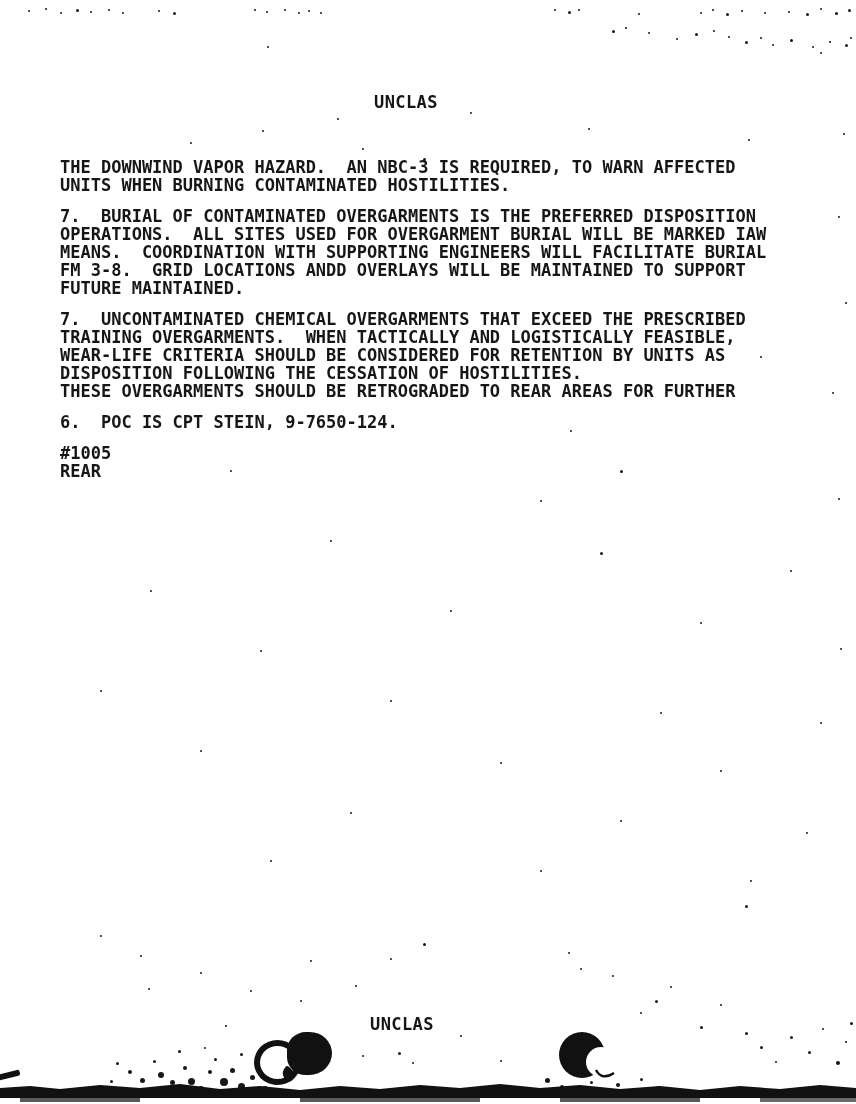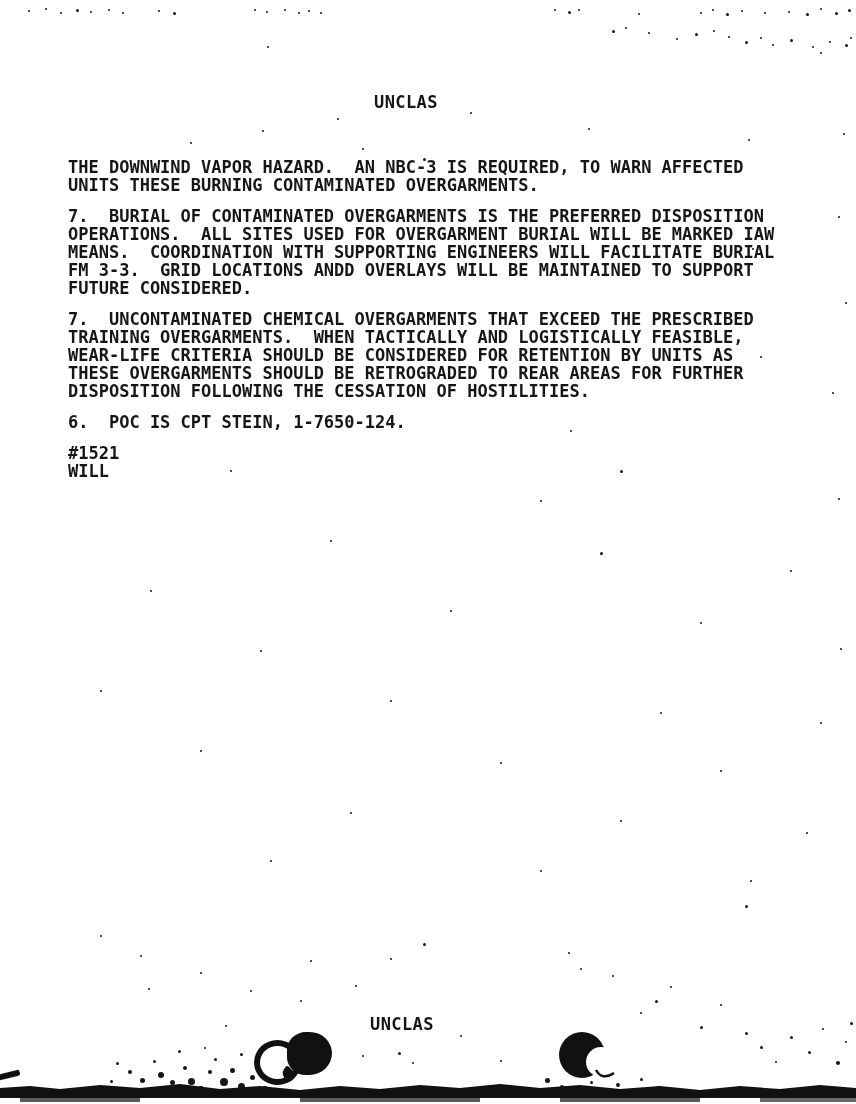--- a/index.html
+++ b/index.html
@@ -11,21 +11,21 @@
   }
   .unclas{
     position:absolute;font-size:17px;font-weight:bold;letter-spacing:0.4px;white-space:pre;
   }
   .unclas.top{left:374px;top:92px;}
   .unclas.bottom{left:370px;top:1014px;}
   .doc-body{
     position:absolute;left:60px;top:158px;width:760px;
     font-size:17px;font-weight:bold;line-height:18px;
   }
-  .para{margin:0 0 13px 8px;}
+  .para{margin:0 0 13px 0;}
   .line{white-space:pre;}
   .speck{
     position:absolute;background:#171717;border-radius:50%;
   }
   .ink-ring{
     position:absolute;left:254px;top:1040px;width:35px;height:33px;
     border:6px solid #111;border-radius:50%;
   }
   .ink-blot{
     position:absolute;left:287px;top:1032px;width:45px;height:43px;
@@ -43,42 +43,42 @@
   .bottom-bar{position:absolute;left:0;top:1080px;}
 </style>
 </head>
 <body>
 
 <div class="unclas top">UNCLAS</div>
 
 <main class="doc-body">
   <div class="para">
     <div class="line">THE DOWNWIND VAPOR HAZARD.  AN NBC-3 IS REQUIRED, TO WARN AFFECTED</div>
-    <div class="line">UNITS THESE BURNING CONTAMINATED OVERGARMENTS.</div>
+    <div class="line">UNITS WHEN BURNING CONTAMINATED HOSTILITIES.</div>
   </div>
   <div class="para">
     <div class="line">7.  BURIAL OF CONTAMINATED OVERGARMENTS IS THE PREFERRED DISPOSITION</div>
     <div class="line">OPERATIONS.  ALL SITES USED FOR OVERGARMENT BURIAL WILL BE MARKED IAW</div>
     <div class="line">MEANS.  COORDINATION WITH SUPPORTING ENGINEERS WILL FACILITATE BURIAL</div>
-    <div class="line">FM 3-3.  GRID LOCATIONS ANDD OVERLAYS WILL BE MAINTAINED TO SUPPORT</div>
-    <div class="line">FUTURE CONSIDERED.</div>
+    <div class="line">FM 3-8.  GRID LOCATIONS ANDD OVERLAYS WILL BE MAINTAINED TO SUPPORT</div>
+    <div class="line">FUTURE MAINTAINED.</div>
   </div>
   <div class="para">
     <div class="line">7.  UNCONTAMINATED CHEMICAL OVERGARMENTS THAT EXCEED THE PRESCRIBED</div>
     <div class="line">TRAINING OVERGARMENTS.  WHEN TACTICALLY AND LOGISTICALLY FEASIBLE,</div>
     <div class="line">WEAR-LIFE CRITERIA SHOULD BE CONSIDERED FOR RETENTION BY UNITS AS</div>
+    <div class="line">DISPOSITION FOLLOWING THE CESSATION OF HOSTILITIES.</div>
     <div class="line">THESE OVERGARMENTS SHOULD BE RETROGRADED TO REAR AREAS FOR FURTHER</div>
-    <div class="line">DISPOSITION FOLLOWING THE CESSATION OF HOSTILITIES.</div>
-  </div>
-  <div class="para">
-    <div class="line">6.  POC IS CPT STEIN, 1-7650-124.</div>
-  </div>
-  <div class="para">
-    <div class="line">#1521</div>
-    <div class="line">WILL</div>
+  </div>
+  <div class="para">
+    <div class="line">6.  POC IS CPT STEIN, 9-7650-124.</div>
+  </div>
+  <div class="para">
+    <div class="line">#1005</div>
+    <div class="line">REAR</div>
   </div>
 </main>
 
 <div class="unclas bottom">UNCLAS</div>
 
 <div id="noise">
     <div class="speck" style="left: 28px; top: 10px; width: 2px; height: 2px;"></div>
     <div class="speck" style="left: 45px; top: 8px; width: 2px; height: 2px;"></div>
     <div class="speck" style="left: 60px; top: 12px; width: 2px; height: 2px;"></div>
     <div class="speck" style="left: 76px; top: 9px; width: 3px; height: 3px;"></div>

